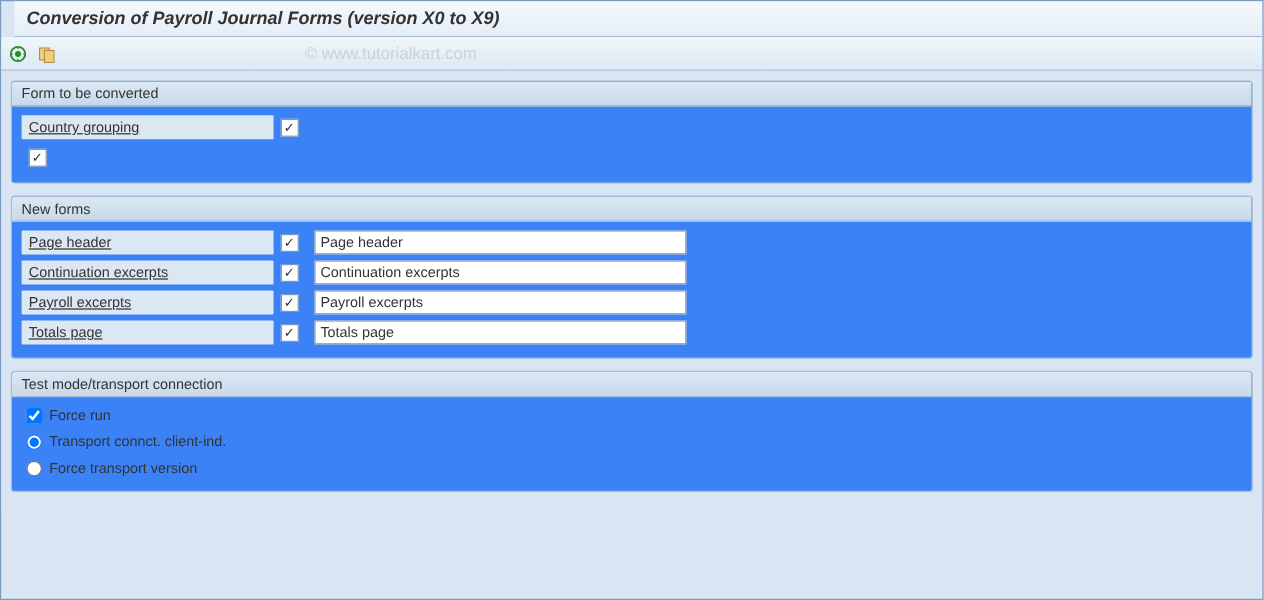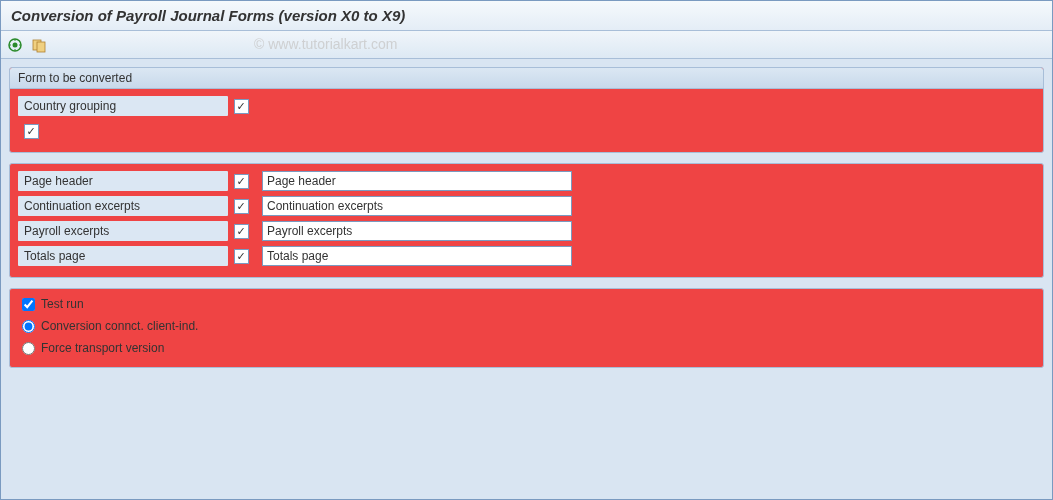--- a/index.html
+++ b/index.html
@@ -14,20 +14,21 @@
       border: 1px solid #7a9ac0;
     }
     .title-bar {
       background: linear-gradient(to bottom, #f5f9fc, #e4edf6);
       padding: 6px 10px;
       font-size: 15px;
       font-style: italic;
       font-weight: bold;
       color: #333;
       border-bottom: 1px solid #a8bed8;
+      margin-left: 11px;
     }
     .toolbar {
       background: linear-gradient(to bottom, #f0f5fa, #dde9f4);
       padding: 3px 6px;
       border-bottom: 1px solid #a8bed8;
       display: flex;
       align-items: center;
       gap: 8px;
       height: 28px;
     }
@@ -38,21 +39,21 @@
       align-items: center;
       justify-content: center;
       cursor: pointer;
     }
     .content {
       padding: 8px;
       background: #d9e5f2;
     }
     .group {
       border: 1px solid #a8bed8;
-      background: #ef4444;
+      background: #3b82f6;
       border-radius: 3px;
       margin-bottom: 10px;
       overflow: hidden;
     }
     .group-header {
       background: linear-gradient(to bottom, #dbe7f3, #c8d9eb);
       padding: 3px 8px;
       font-size: 12px;
       color: #333;
       border-bottom: 1px solid #a8bed8;
@@ -66,20 +67,21 @@
       height: 24px;
       margin: 1px 0;
     }
     .field-label {
       width: 210px;
       font-size: 12px;
       color: #333;
       background: #dbe7f3;
       padding: 3px 6px;
       border-radius: 1px;
+      text-decoration: underline;
     }
     .chk-wrap {
       width: 26px;
       display: flex;
       justify-content: center;
     }
     .chk {
       width: 15px;
       height: 15px;
       background: white;
@@ -167,20 +169,21 @@
       </div>
       <div class="field-row">
         <div class="chk-wrap">
           <span class="chk">✓</span>
         </div>
       </div>
     </div>
   </div>
 
   <div class="group">
+    <div class="group-header">New forms</div>
     <div class="group-body">
       <div class="field-row">
         <div class="field-label">Page header</div>
         <div class="chk-wrap">
           <span class="chk">✓</span>
         </div>
         <input class="txt-input" type="text" value="Page header" style="">
       </div>
       <div class="field-row">
         <div class="field-label">Continuation excerpts</div>
@@ -200,28 +203,29 @@
         <div class="field-label">Totals page</div>
         <div class="chk-wrap">
           <span class="chk">✓</span>
         </div>
         <input class="txt-input" type="text" value="Totals page" style="">
       </div>
     </div>
   </div>
 
   <div class="group">
+    <div class="group-header">Test mode/transport connection</div>
     <div class="group-body">
       <div class="check-row">
         <input type="checkbox" checked="" id="tr" style="">
-        <label for="tr">Test run</label>
+        <label for="tr">Force run</label>
       </div>
       <div class="check-row">
         <input type="radio" name="tp" checked="" id="r1" style="">
-        <label for="r1">Conversion connct. client-ind.</label>
+        <label for="r1">Transport connct. client-ind.</label>
       </div>
       <div class="check-row">
         <input type="radio" name="tp" id="r2" style="">
         <label for="r2">Force transport version</label>
       </div>
     </div>
   </div>
 
 </div>
 

